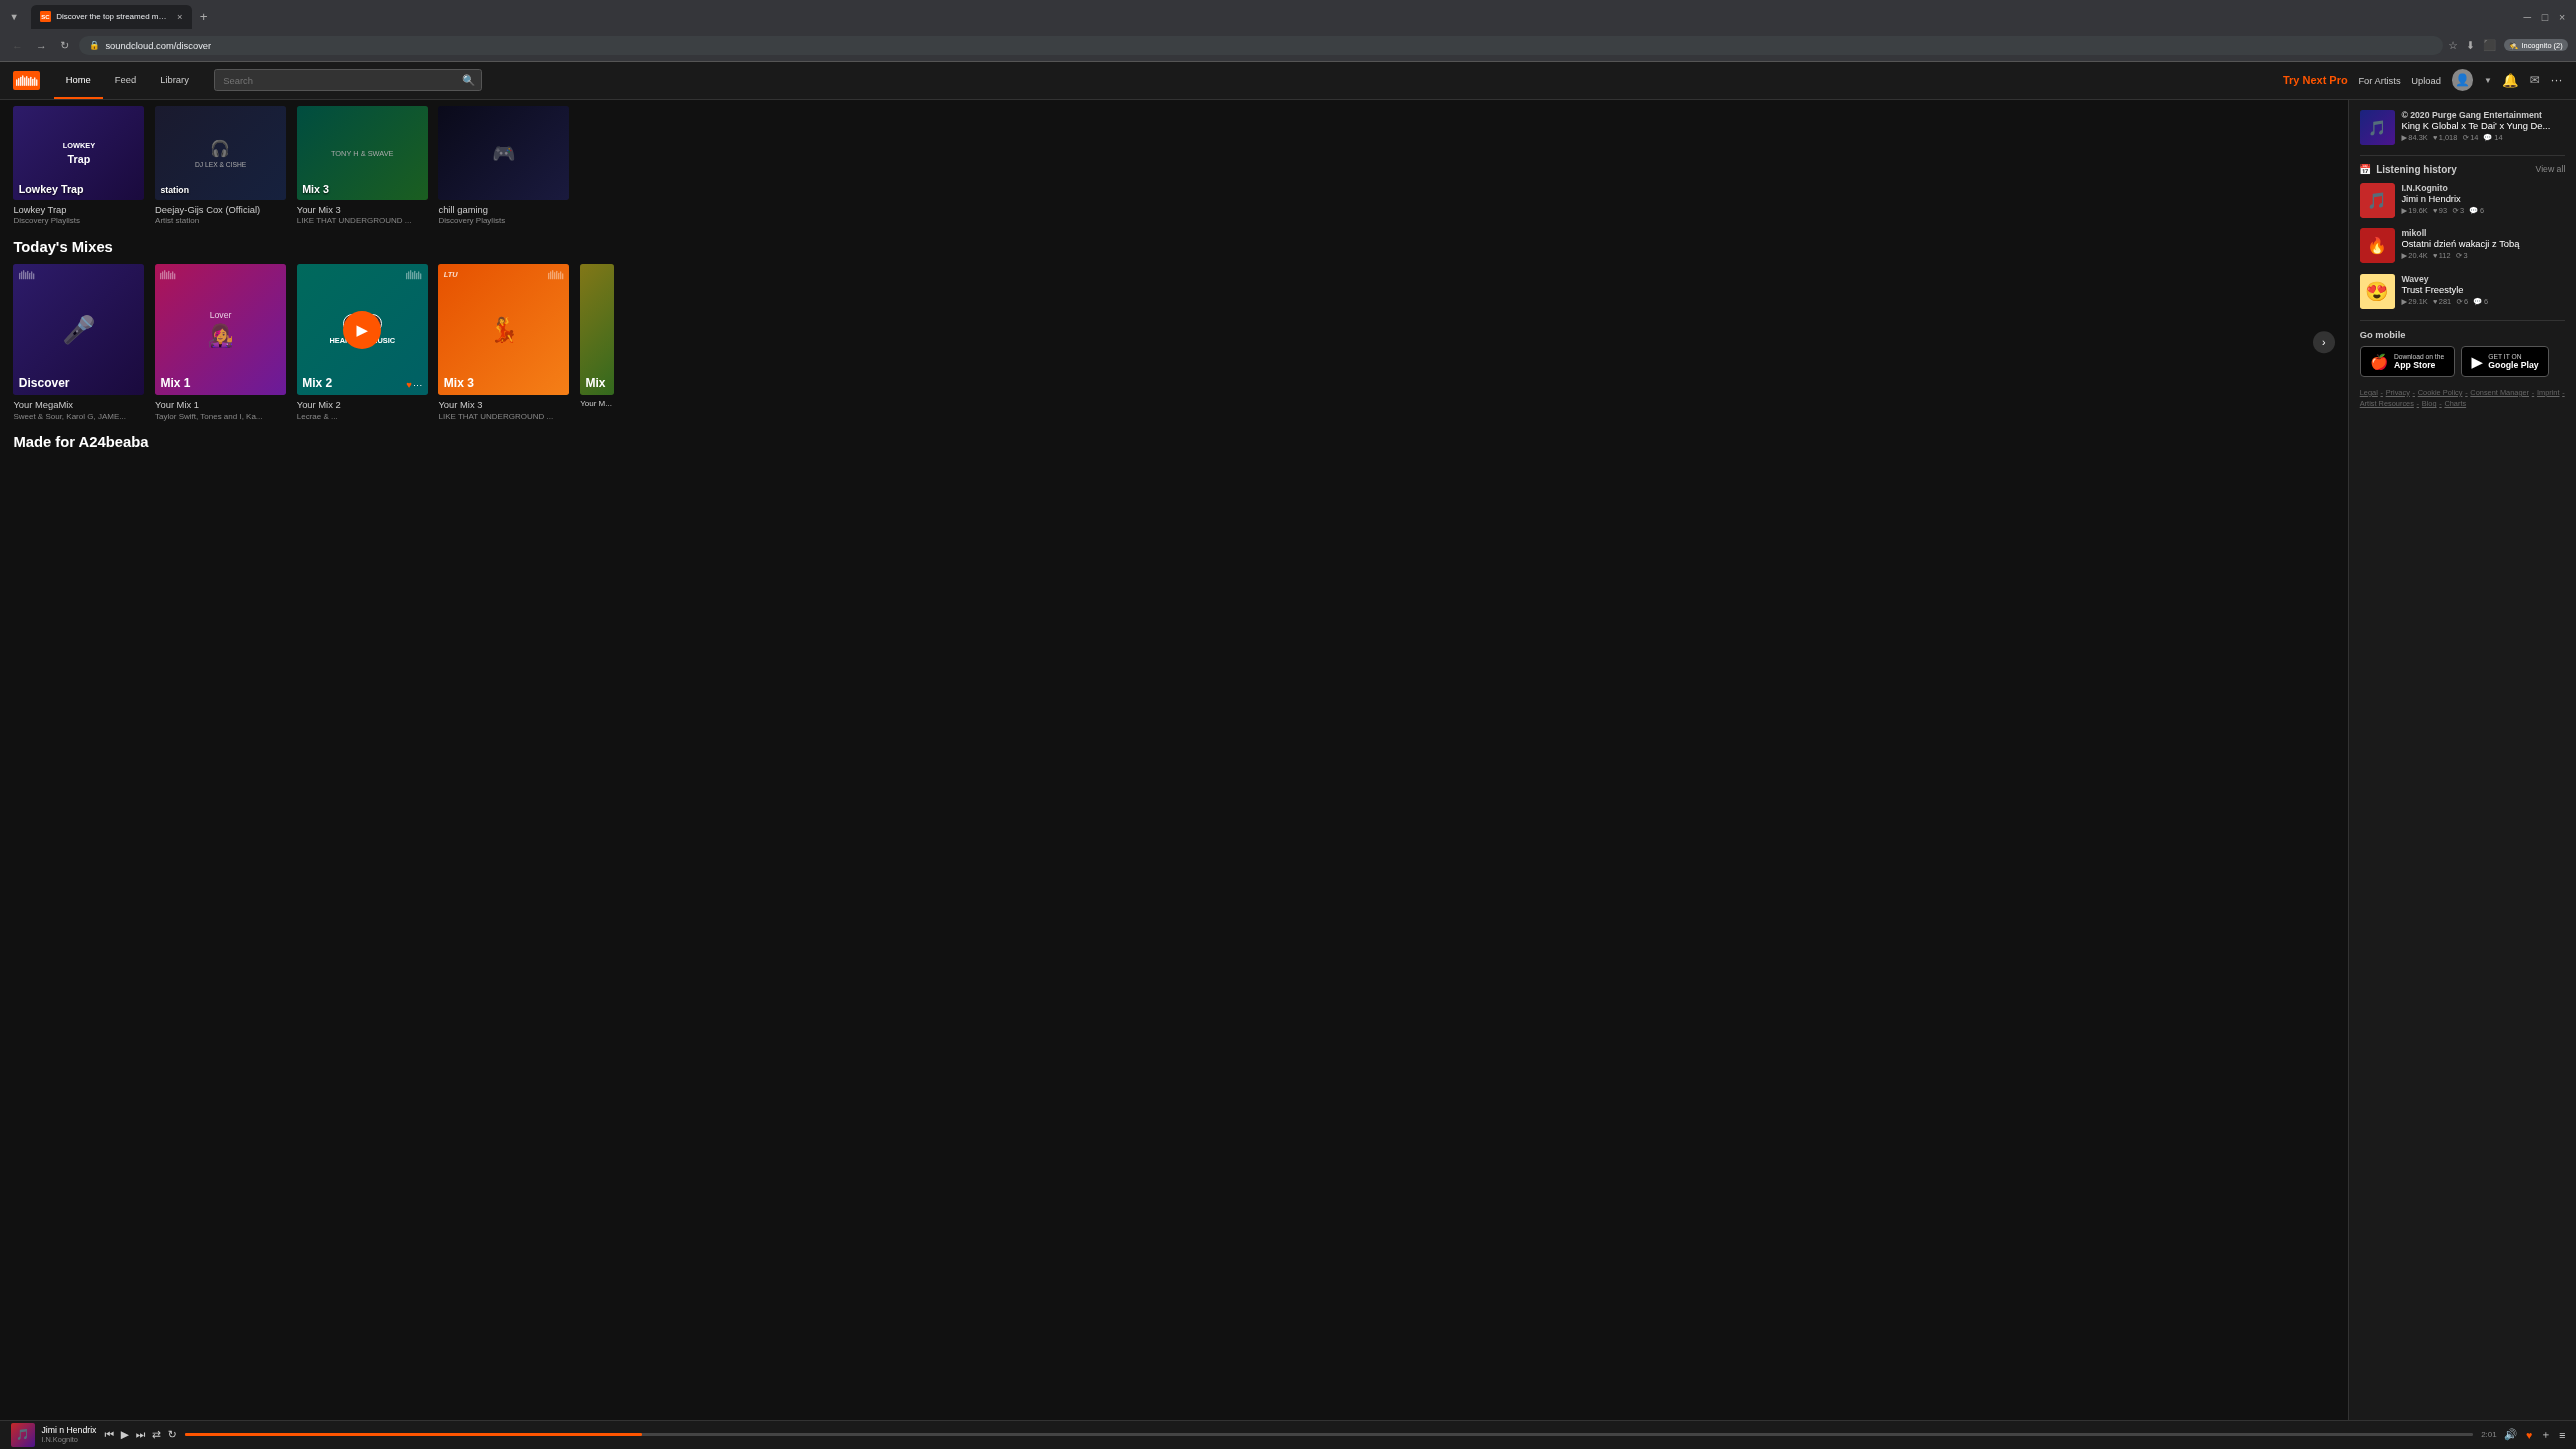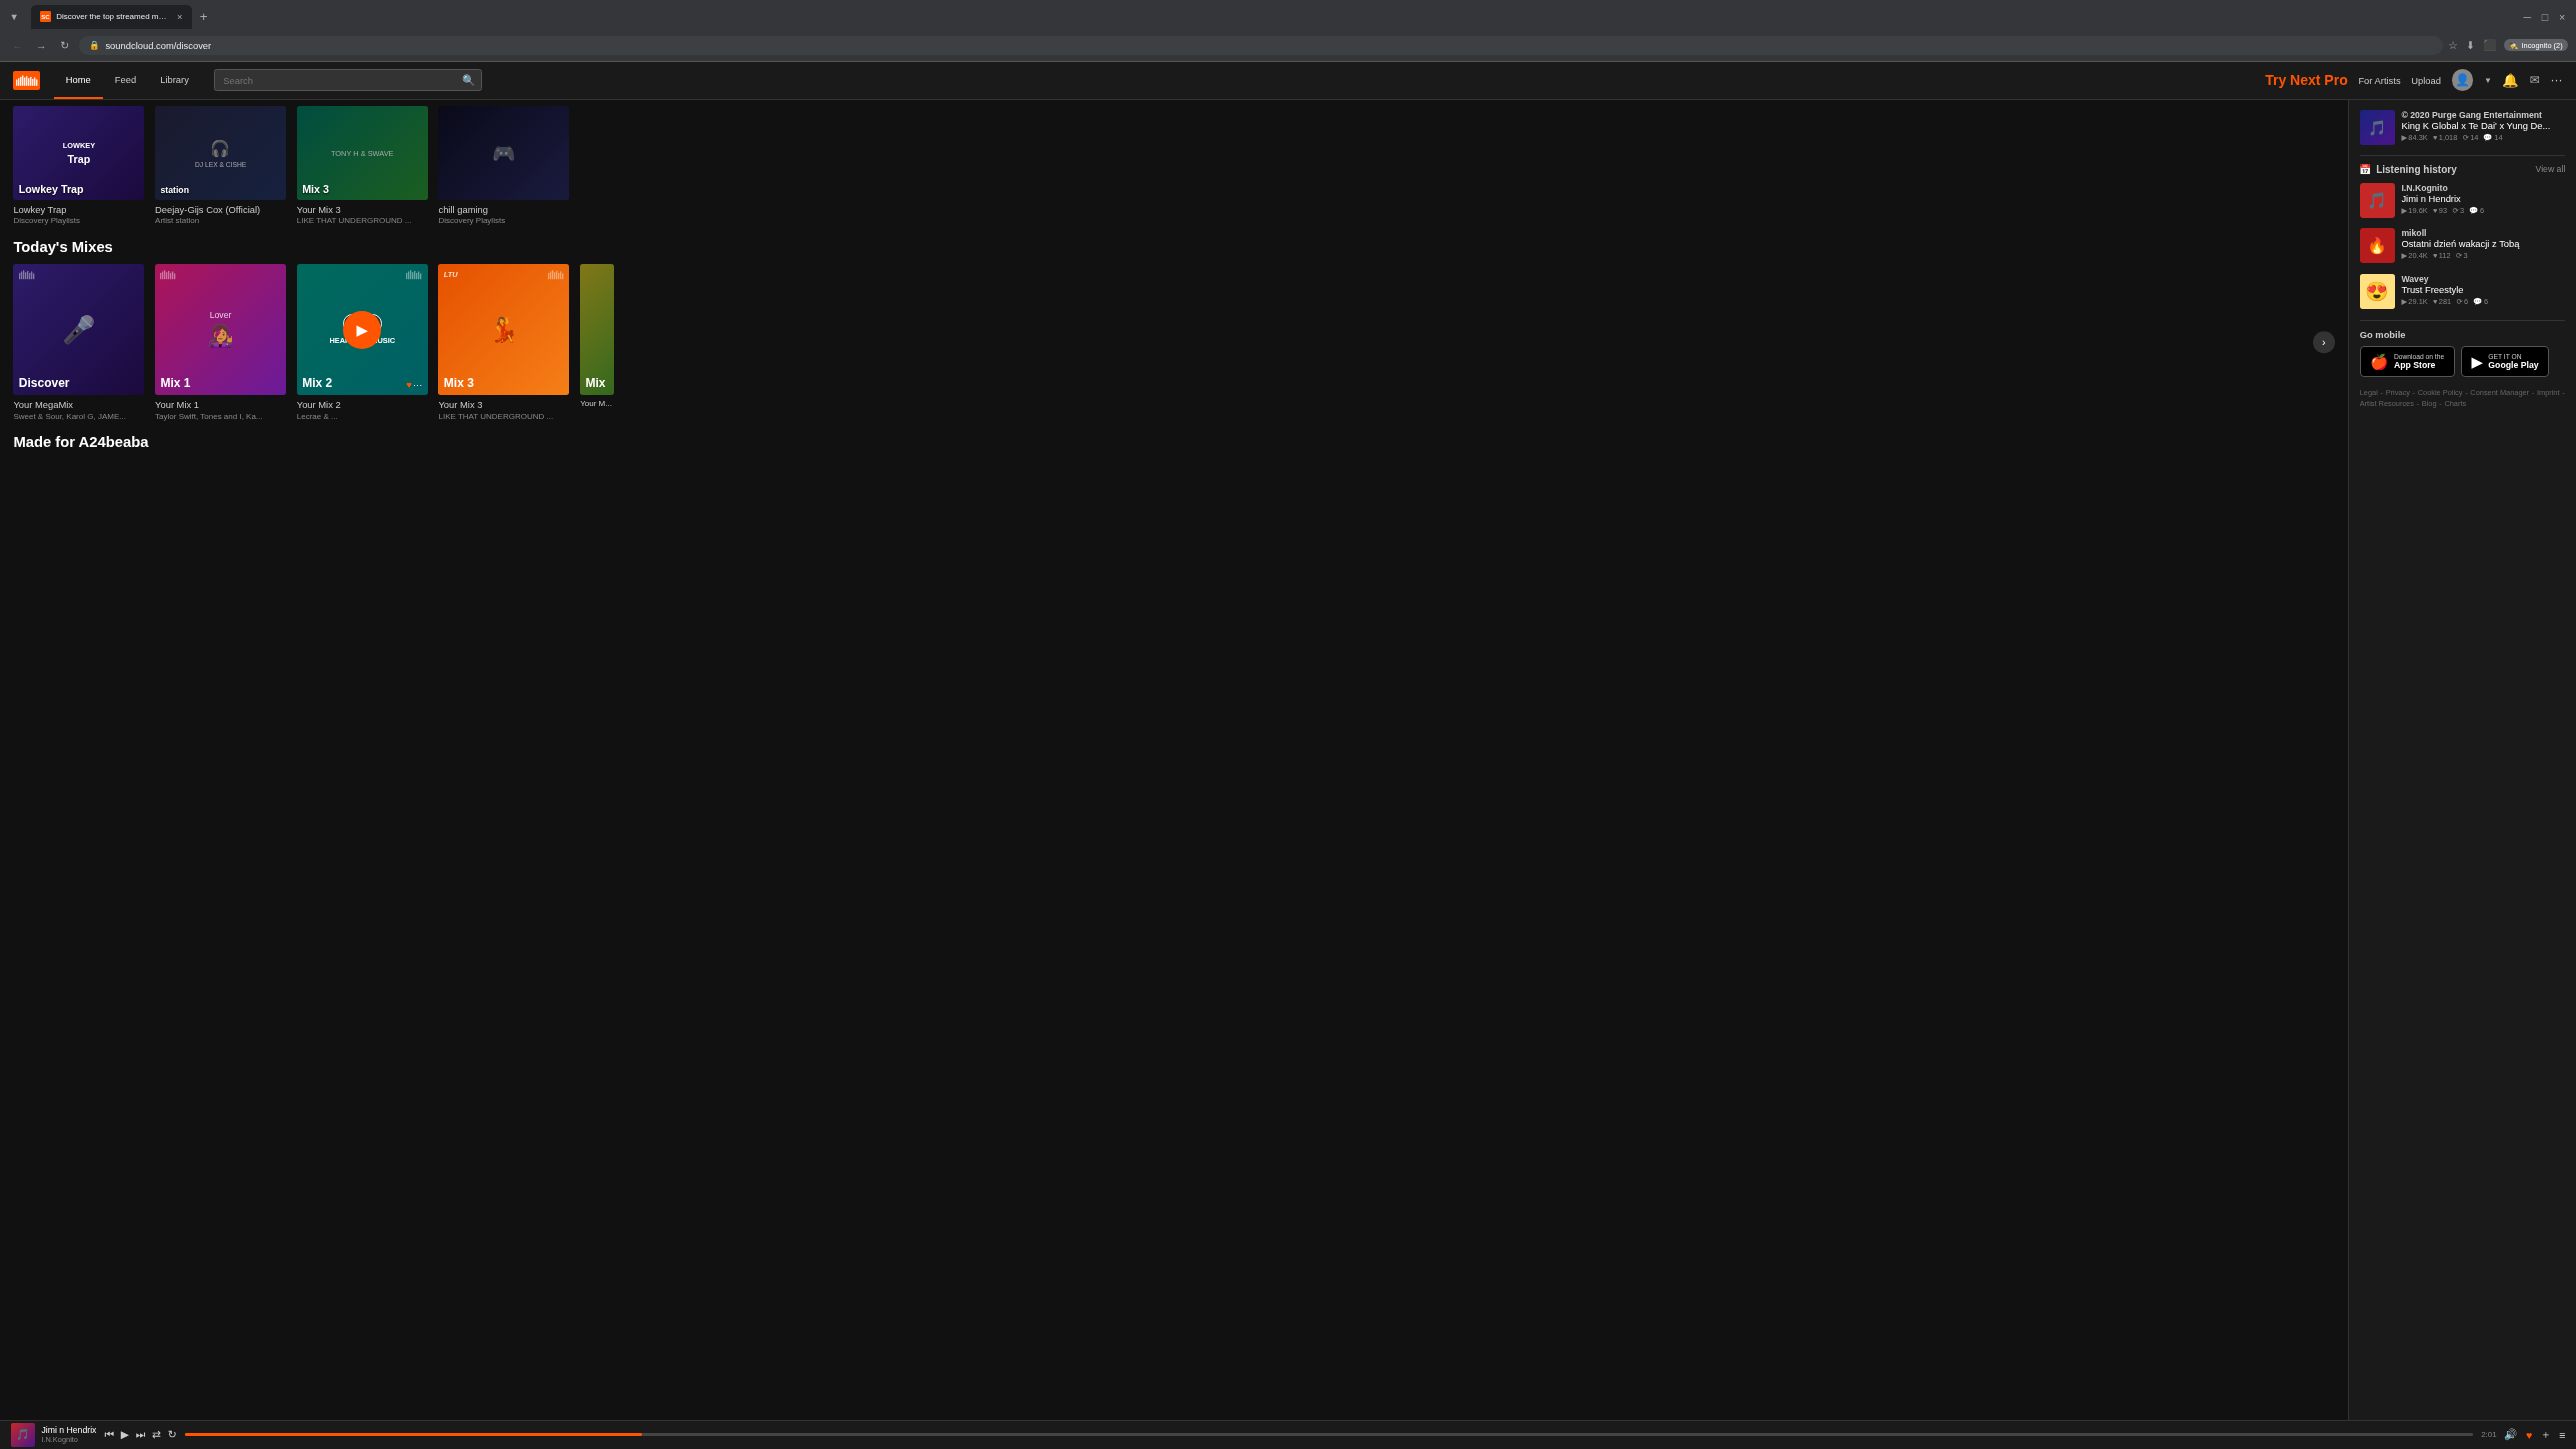--- a/index.html
+++ b/index.html
@@ -32,21 +32,21 @@
     .sc-header { background: #1a1a1a; display: flex; align-items: center; padding: 0 13.4px; height: 38px; border-bottom: 0.7px solid #333; gap: 13.4px; }
     .sc-logo { display: flex; align-items: center; gap: 5.4px; flex-shrink: 0; }
     .sc-logo-icon { width: 27px; height: 19px; background: #f50; display: flex; align-items: center; justify-content: center; border-radius: 2px; }
     .sc-nav { display: flex; align-items: center; gap: 0; }
     .sc-nav-item { color: #ccc; font-size: 9.4px; padding: 0 12px; height: 38px; display: flex; align-items: center; cursor: pointer; border-bottom: 2px solid transparent; }
     .sc-nav-item.active { color: #fff; border-bottom-color: #f50; }
     .sc-search { flex: 1; max-width: 268px; position: relative; }
     .sc-search input { width: 100%; background: #333; border: 0.7px solid #555; border-radius: 2.7px; padding: 4.7px 24px 4.7px 8px; color: #fff; font-size: 9.4px; outline: none; }
     .sc-search-icon { position: absolute; right: 6.7px; top: 50%; transform: translateY(-50%); color: #aaa; font-size: 10.7px; cursor: pointer; }
     .sc-header-right { display: flex; align-items: center; gap: 10.7px; margin-left: auto; }
-    .try-next-pro { color: #f50; font-size: 14px; font-weight: 600; cursor: pointer; }
+    .try-next-pro { color: #f50; font-size: 11px; font-weight: 600; cursor: pointer; }
     .for-artists { color: #ccc; font-size: 9.4px; cursor: pointer; }
     .upload-btn { color: #ccc; font-size: 9.4px; cursor: pointer; }
     .user-avatar { width: 21.5px; height: 21.5px; border-radius: 50%; background: #888; display: flex; align-items: center; justify-content: center; cursor: pointer; overflow: hidden; }
     .more-icon { color: #ccc; font-size: 12px; cursor: pointer; }
 
     
     .main-layout { display: flex; height: calc(100vh - 29.5px - 32px - 38px - 29.5px); overflow: hidden; }
     .content-area { flex: 1; overflow-y: auto; padding: 0 13.4px; background: #111; }
     .sidebar { width: 228px; flex-shrink: 0; background: #1a1a1a; border-left: 0.7px solid #333; overflow-y: auto; padding: 10.7px; }
 
@@ -80,21 +80,21 @@
     .sidebar-section-label { font-size: 10px; font-weight: 600; color: #ccc; display: flex; align-items: center; gap: 4px; }
     .view-all { font-size: 8.7px; color: #888; cursor: pointer; }
     .divider { border: none; border-top: 0.7px solid #333; margin: 8px 0; }
     .go-mobile { font-size: 9.4px; font-weight: 600; color: #ccc; margin: 6.7px 0 6.7px; }
     .store-buttons { display: flex; gap: 6.7px; margin-bottom: 10.7px; }
     .store-btn { background: #000; border: 0.7px solid #555; border-radius: 4px; padding: 5.4px 9.4px; display: flex; align-items: center; gap: 5.4px; cursor: pointer; min-width: 87px; }
     .store-btn-text { display: flex; flex-direction: column; }
     .store-btn-line1 { font-size: 6.7px; color: #ccc; }
     .store-btn-line2 { font-size: 8.7px; color: #fff; font-weight: 600; }
     .store-icon { font-size: 14.8px; }
-    .footer-links { display: flex; flex-wrap: wrap; gap: 2.7px; font-size: 7.4px; color: #666; }
+    .footer-links { display: flex; flex-wrap: wrap; gap: 2.7px; font-size: 7.4px; color: #666; text-decoration: underline; }
     .footer-link { cursor: pointer; }
     .footer-sep { color: #666; }
 
     
     .bottom-player { background: #1a1a1a; border-top: 0.7px solid #333; height: 29.5px; display: flex; align-items: center; padding: 0 10.7px; gap: 8px; flex-shrink: 0; }
     .player-controls { display: flex; align-items: center; gap: 6.7px; }
     .player-btn { color: #ccc; font-size: 10.7px; cursor: pointer; }
     .progress-bar { flex: 1; height: 2.7px; background: #444; border-radius: 1.3px; position: relative; cursor: pointer; }
     .progress-fill { height: 100%; background: #f50; border-radius: 1.3px; width: 20%; }
     .time-display { font-size: 8px; color: #888; }

